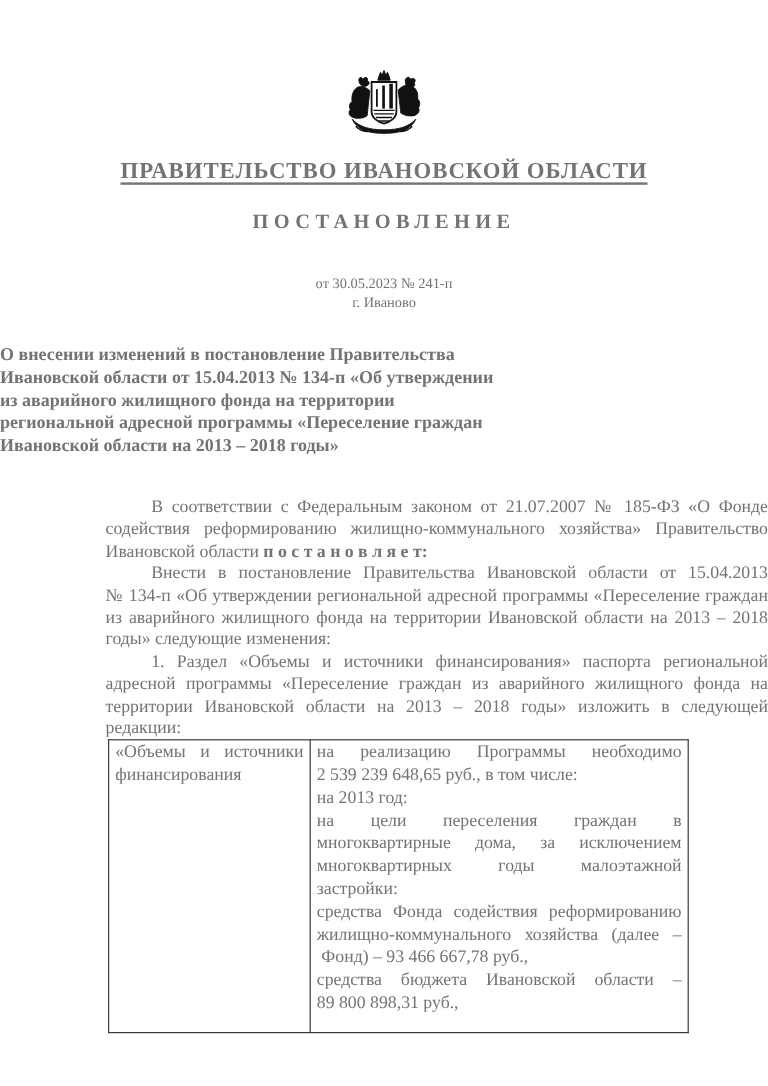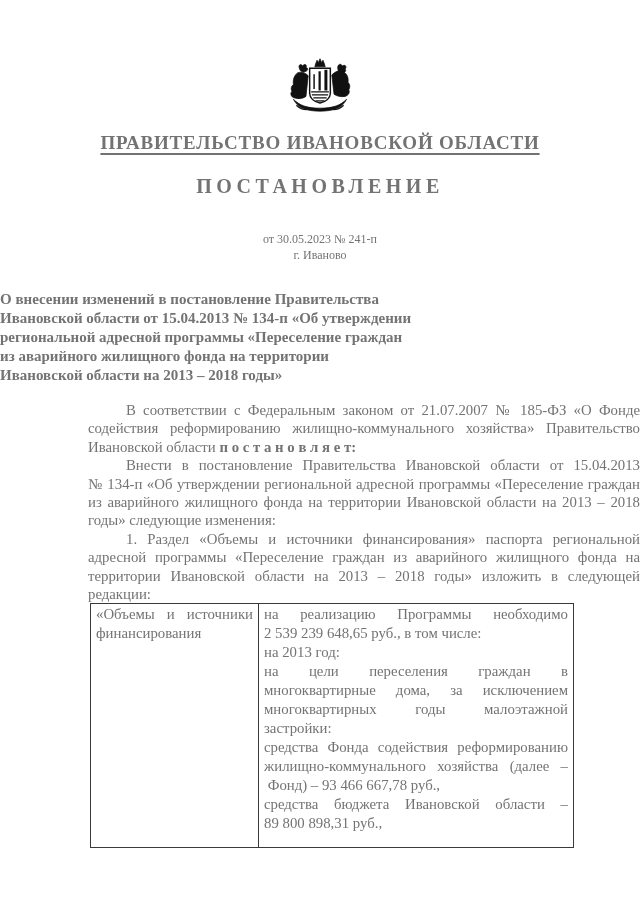--- a/index.html
+++ b/index.html
@@ -23,39 +23,39 @@
     font-size: 19px;
     font-weight: bold;
     letter-spacing: 0.8px;
     text-decoration: underline;
     text-underline-offset: 4px;
     text-decoration-thickness: 1.5px;
   }
   .doc-type {
     margin-top: 21px;
     text-align: center;
-    font-size: 20px;
+    font-size: 17px;
     font-weight: bold;
     letter-spacing: 4.5px;
   }
   .date-block {
     margin-top: 33px;
     text-align: center;
     font-size: 12px;
     line-height: 16px;
   }
   .doc-title {
     margin-top: 27px;
     text-align: left;
     font-size: 15px;
     font-weight: bold;
     line-height: 19px;
   }
   .content {
-    margin-top: 16px;
+    margin-top: 32px;
     padding-left: 88px;
     font-size: 14.8px;
     line-height: 18.4px;
   }
   .para {
     text-align: justify;
     text-indent: 38px;
   }
   .bold-spaced {
     font-weight: bold;
@@ -115,22 +115,22 @@
   <div class="doc-type">ПОСТАНОВЛЕНИЕ</div>
 
   <div class="date-block">
     <div>от 30.05.2023 № 241-п</div>
     <div>г. Иваново</div>
   </div>
 
   <div class="doc-title">
       <div class="title-line">О внесении изменений в постановление Правительства</div>
       <div class="title-line">Ивановской области от 15.04.2013 № 134-п «Об утверждении</div>
+      <div class="title-line">из аварийного жилищного фонда на территории</div>
       <div class="title-line">региональной адресной программы «Переселение граждан</div>
-      <div class="title-line">из аварийного жилищного фонда на территории</div>
       <div class="title-line">Ивановской области на 2013 – 2018 годы»</div>
     </div>
 
   <div class="content">
 
     <p class="para"><span>В соответствии с Федеральным законом от 21.07.2007 №&nbsp;185-ФЗ «О&nbsp;Фонде содействия реформированию жилищно-коммунального хозяйства»&nbsp;Правительство Ивановской области </span><span class="bold-spaced">п о с т а н о в л я е т:</span></p>
 
     <p class="para">Внести в постановление Правительства Ивановской области от&nbsp;15.04.2013 №&nbsp;134-п «Об утверждении региональной адресной программы «Переселение граждан из аварийного жилищного фонда на территории Ивановской области на 2013 – 2018 годы» следующие изменения:</p>
 
     <p class="para">1. Раздел «Объемы и источники финансирования» паспорта региональной адресной программы «Переселение граждан из аварийного жилищного фонда на территории Ивановской области на&nbsp;2013&nbsp;–&nbsp;2018&nbsp;годы»&nbsp;изложить в следующей редакции:</p>

